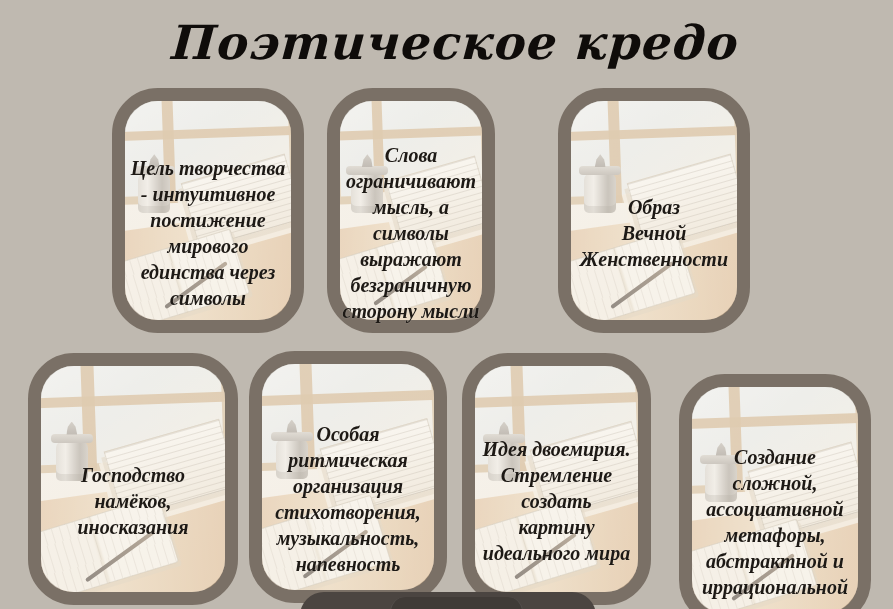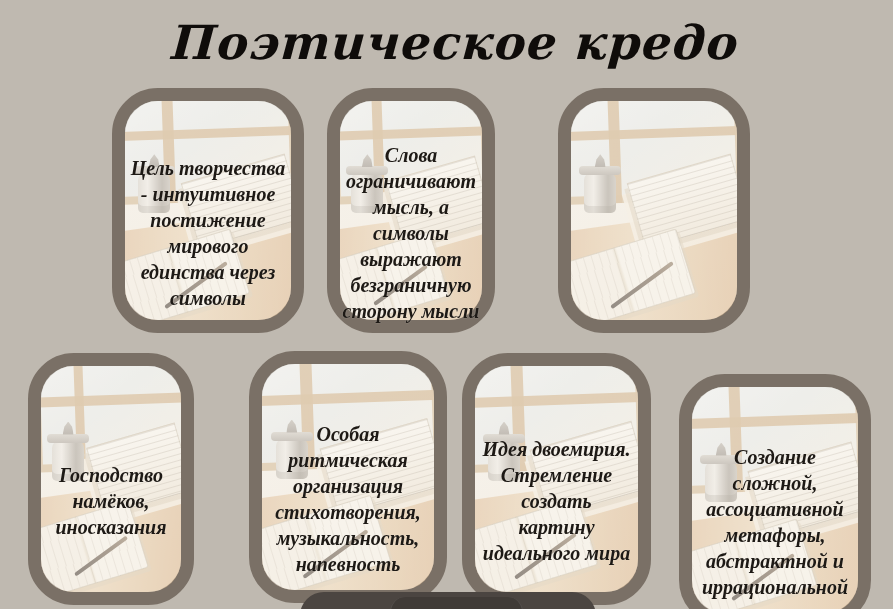--- a/index.html
+++ b/index.html
@@ -20,21 +20,21 @@
   
   .card{
     position:absolute;box-sizing:border-box;
     border:13px solid #7a7066;border-radius:46px;
     background:linear-gradient(160deg,#f7f4ee 0%,#f3ece1 100%);
     display:flex;align-items:center;justify-content:center;
   }
   .c1{left:112px;top:88px;width:192px;height:245px;}
   .c2{left:327px;top:88px;width:168px;height:245px;}
   .c3{left:558px;top:88px;width:192px;height:245px;}
-  .c4{left:28px; top:353px;width:166px;height:252px;}
+  .c4{left:28px; top:353px;width:210px;height:252px;}
   .c5{left:249px;top:351px;width:198px;height:252px;}
   .c6{left:462px;top:353px;width:189px;height:252px;}
   .c7{left:679px;top:374px;width:192px;height:252px;}
   .txt{
     position:relative;z-index:2;
     font-style:italic;font-weight:700;font-size:20px;line-height:1.3;
     color:#1d1915;text-align:center;white-space:pre-line;
     padding:0 2px;text-shadow:0 0 1px rgba(250,246,240,.6);margin-top:44px;
   }
   
@@ -139,20 +139,23 @@
 
   <div class="card c3">
     <div class="art">
       <i class="aw"></i>
       <i class="ad"></i>
       <i class="p1"></i>
       <i class="p2"></i>
       <i class="ink"></i>
       <i class="pen"></i>
     </div>
+    <div class="txt">Образ
+Вечной
+Женственности</div>
   </div>
 
   <div class="card c4">
     <div class="art">
       <i class="aw"></i>
       <i class="ad"></i>
       <i class="p1"></i>
       <i class="p2"></i>
       <i class="ink"></i>
       <i class="pen"></i>

